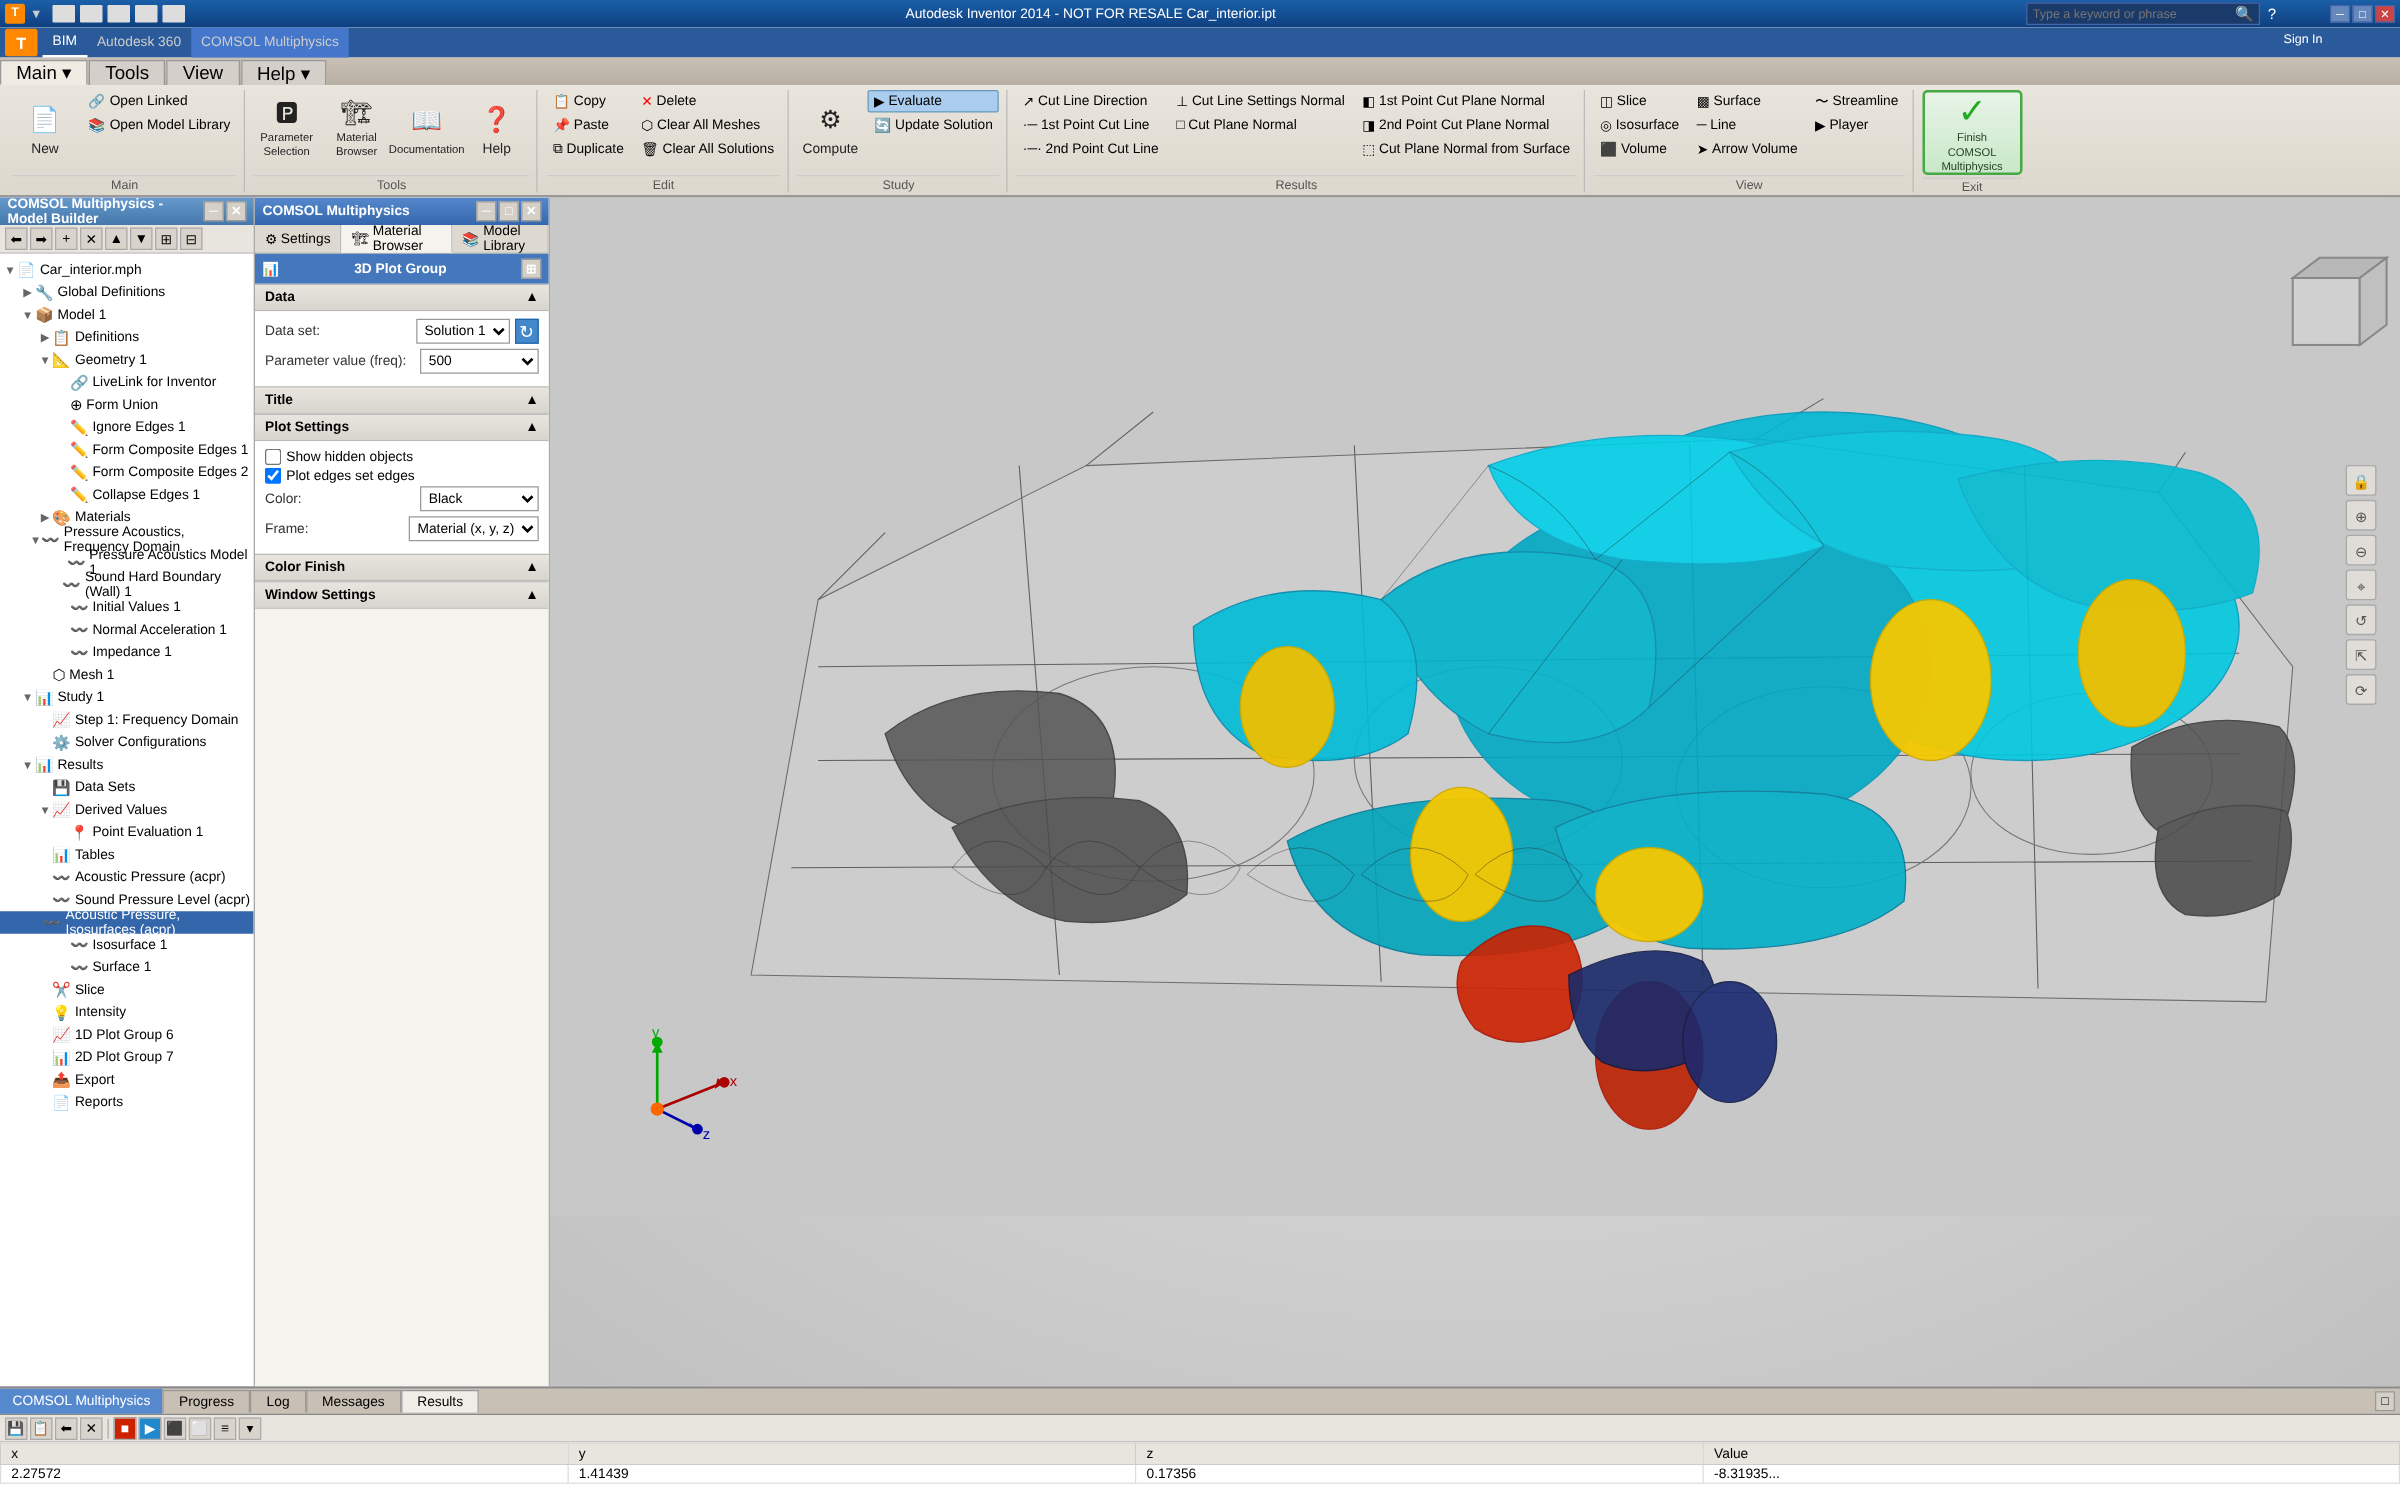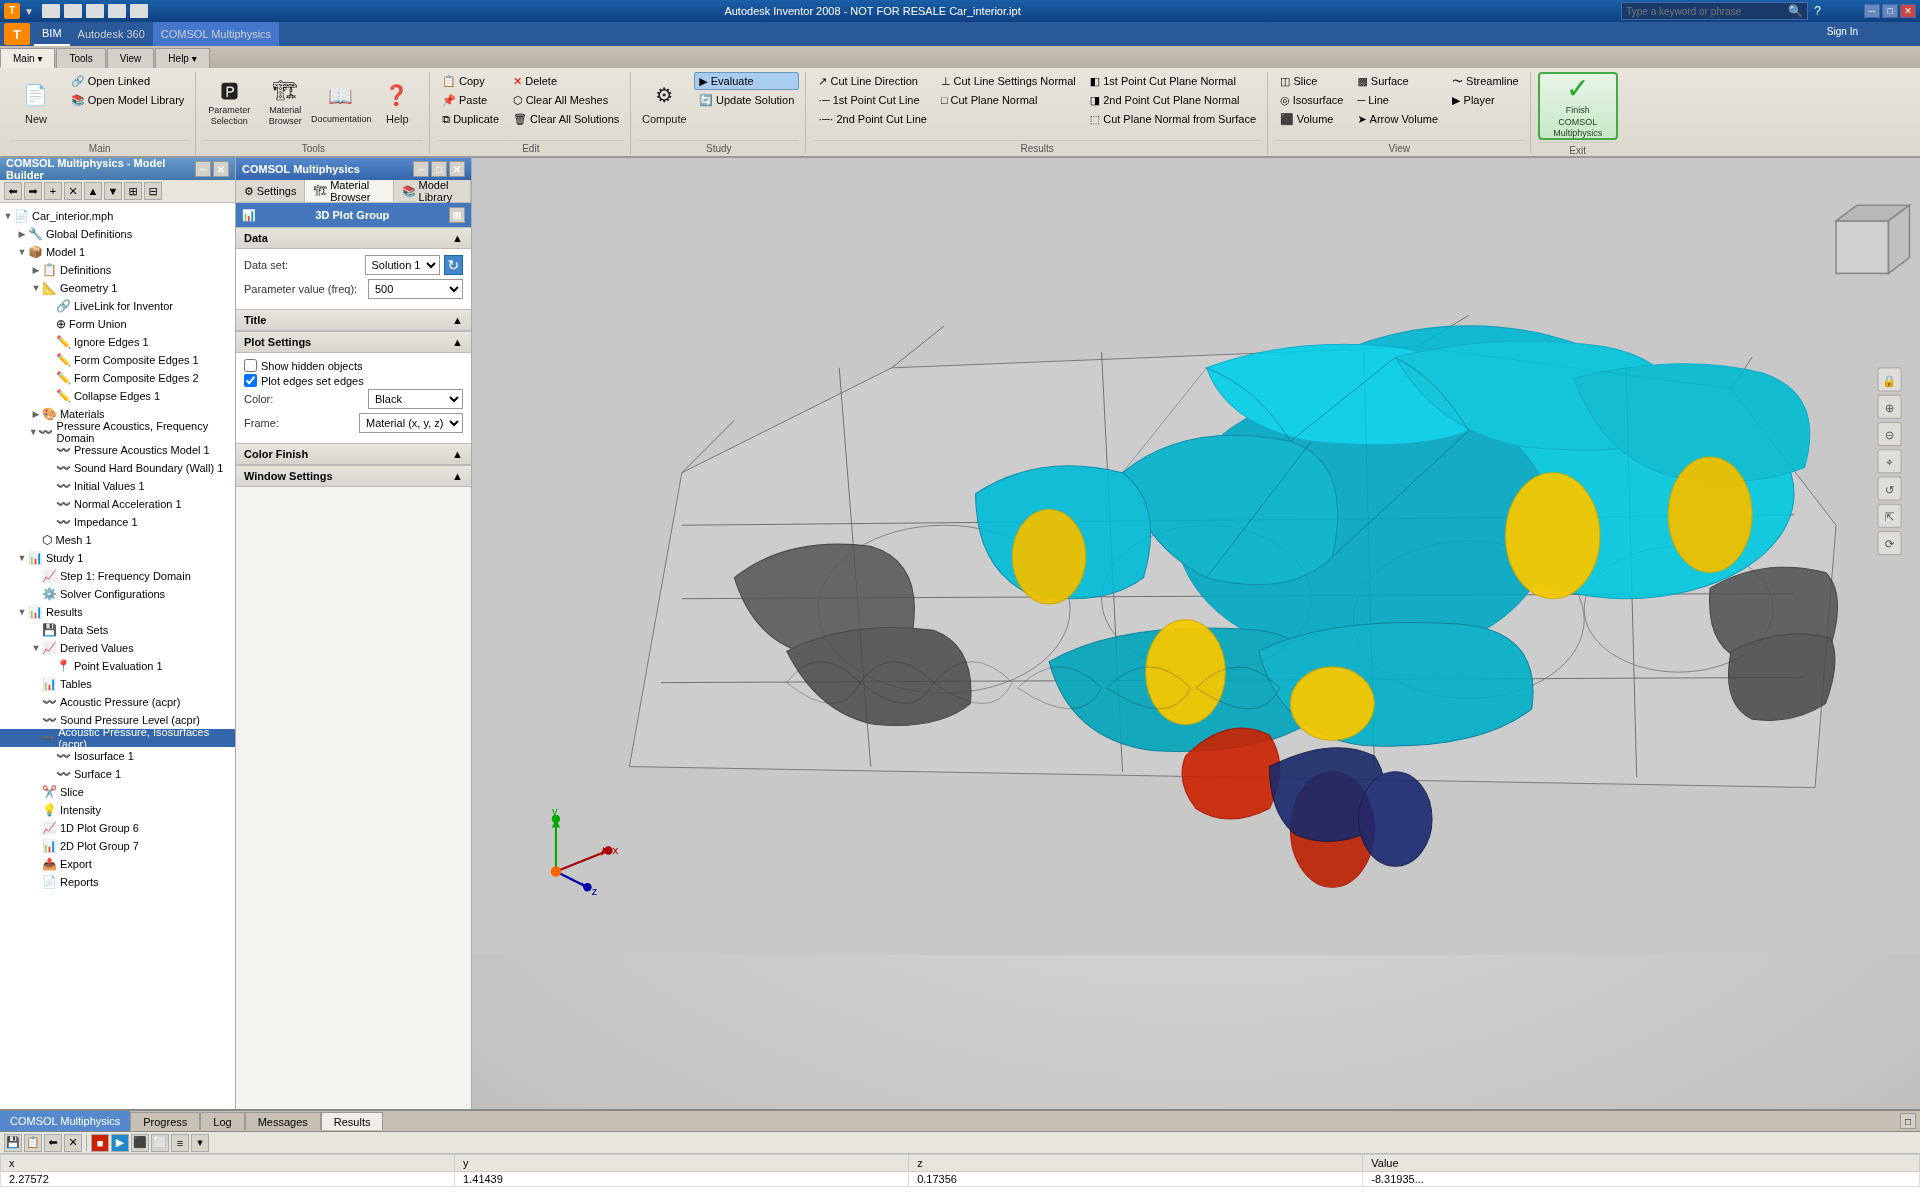--- a/index.html
+++ b/index.html
@@ -29,21 +29,21 @@
       border-bottom: 2px solid #999;
     }
     .ribbon-tabs {
       display: flex;
       background: linear-gradient(to bottom, #c8c0b4, #b8b0a4);
       height: 22px;
       align-items: flex-end;
     }
     .ribbon-tab {
       padding: 2px 12px;
-      font-size: 10px;
+      font-size: 15px;
       cursor: pointer;
       border: 1px solid #999;
       border-bottom: none;
       background: #d4cfc8;
       height: 20px;
       display: flex; align-items: center;
       margin-right: 1px;
     }
     .ribbon-tab.active {
       background: #f0ece4;
@@ -135,21 +135,21 @@
     }
 
     
     .main-layout {
       display: flex;
       height: calc(1200px - 22px - 112px - 115px);
     }
 
     
     .left-panel {
-      width: 236px;
+      width: 204px;
       background: #c4b5fd;
       border-right: 1px solid #aaa;
       display: flex;
       flex-direction: column;
       overflow: hidden;
     }
 
     .panel-header {
       background: linear-gradient(to bottom, #6699cc, #4477aa);
       color: white;
@@ -401,21 +401,21 @@
 <div class="title-bar">
   <div style="display:flex;align-items:center;gap:4px;">
     <span style="width:16px;height:16px;background:#ff8800;border-radius:2px;display:inline-block;font-size:10px;text-align:center;line-height:16px;font-weight:bold;">T</span>
     <span style="font-size:10px;color:#ccc;">▼</span>
     <span style="width:18px;height:14px;background:#ddd;margin-left:4px;border-radius:1px;display:inline-block;"></span>
     <span style="width:18px;height:14px;background:#ddd;border-radius:1px;display:inline-block;"></span>
     <span style="width:18px;height:14px;background:#ddd;border-radius:1px;display:inline-block;"></span>
     <span style="width:18px;height:14px;background:#ddd;border-radius:1px;display:inline-block;"></span>
     <span style="width:18px;height:14px;background:#ddd;border-radius:1px;display:inline-block;"></span>
   </div>
-  <div class="title-bar-title">Autodesk Inventor 2008 - NOT FOR RESALE  Car_interior.ipt</div>
+  <div class="title-bar-title">Autodesk Inventor 2014 - NOT FOR RESALE  Car_interior.ipt</div>
   <div style="display:flex;align-items:center;gap:6px;">
     <div style="display:flex;background:#1a3a6a;border:1px solid #4466aa;height:18px;align-items:center;padding:0 4px;gap:2px;margin-left:24px;">
       <input style="background: transparent; border: none; color: white; font-size: 10px; width: 160px; outline: none;" placeholder="Type a keyword or phrase">
       <span style="color:#aaa;font-size:12px;">🔍</span>
     </div>
     <span style="font-size:12px;color:white;">?</span>
     <span style="color:white;font-size:10px;cursor:pointer;margin-top:40px;">Sign In</span>
     <div class="title-bar-controls">
       <div class="title-btn">─</div>
       <div class="title-btn">□</div>

